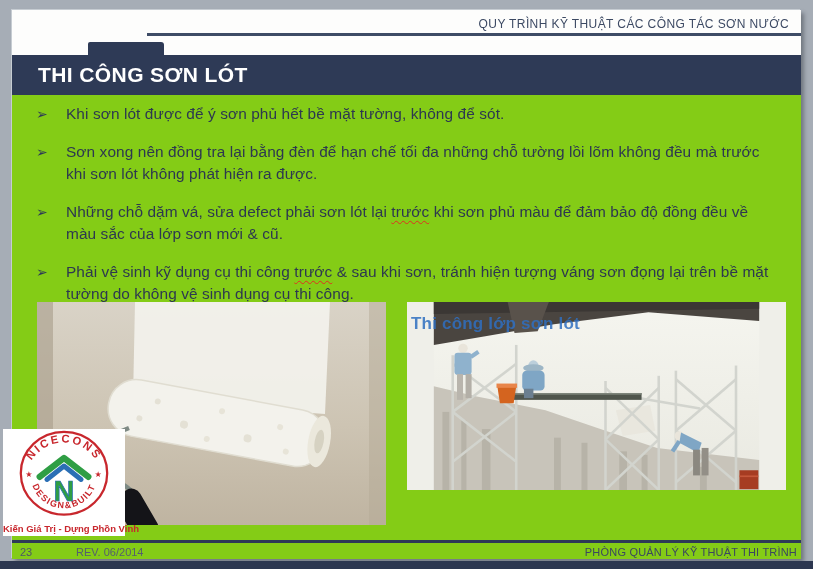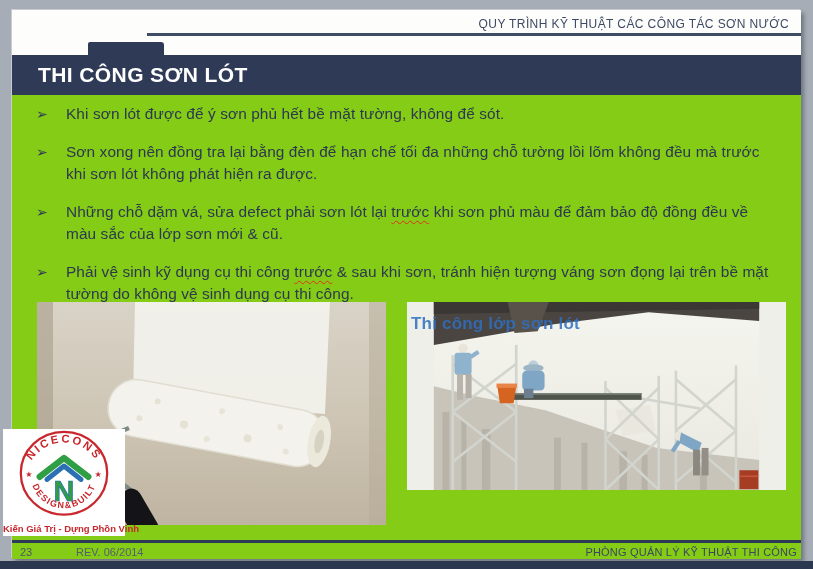--- a/index.html
+++ b/index.html
@@ -220,21 +220,21 @@
         <rect x="356" y="196" width="22" height="22" fill="#a63c22"></rect>
         <line x1="356" y1="203" x2="378" y2="203" stroke="#c4573a" stroke-width="2"></line>
       </svg>
       <div class="photo-caption">Thi công lớp sơn lót</div>
     </div>
 
     <div class="footer-rule"></div>
     <div class="footer-row">
       <span class="footer-rev">REV. 06/2014</span>
       <span class="footer-page">23</span>
-      <span class="footer-dept">PHÒNG QUẢN LÝ KỸ THUẬT THI CÔNG</span>
+      <span class="footer-dept">PHÒNG QUẢN LÝ KỸ THUẬT THI TRÌNH</span>
     </div>
   </div>
 
   <div id="logo-box">
     <svg width="104" height="90" viewBox="0 0 100 100">
       <defs>
         <path id="arcTop" d="M 8,56 A 42,42 0 0 1 92,56"></path>
         <path id="arcBot" d="M 13,50 A 37,37 0 0 0 87,50"></path>
       </defs>
       <ellipse cx="50" cy="48" rx="48" ry="46" fill="#ffffff" stroke="#c8272d" stroke-width="2.5"></ellipse>

